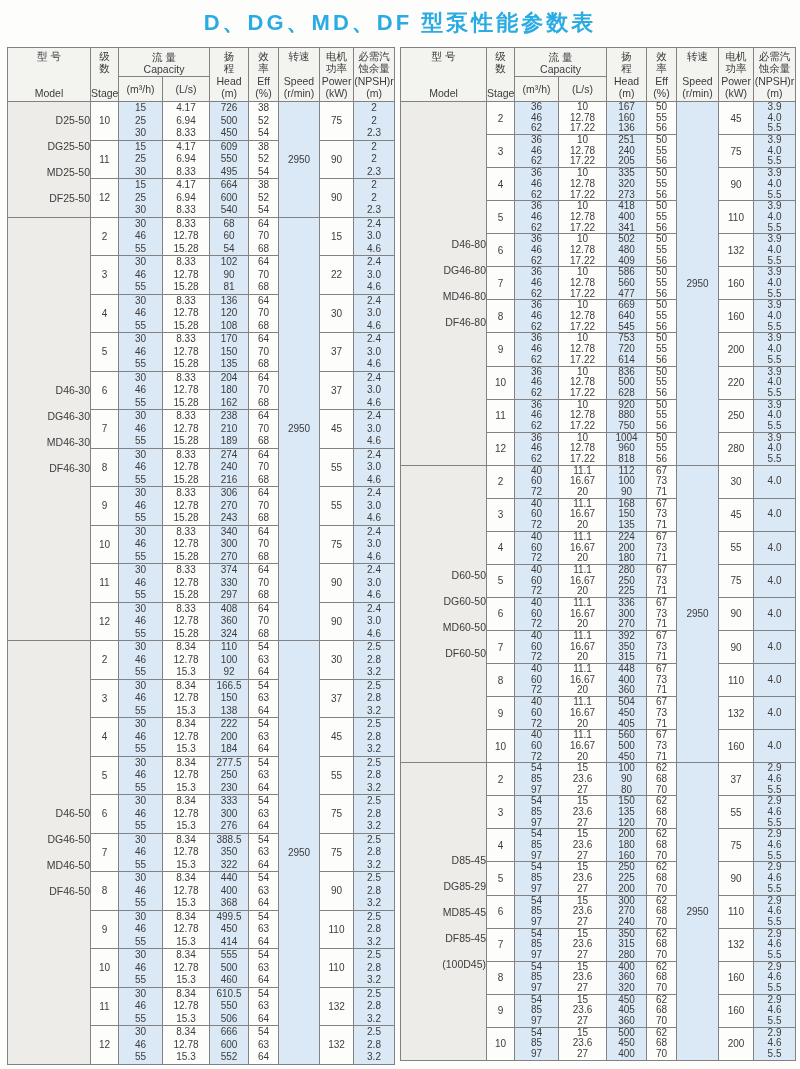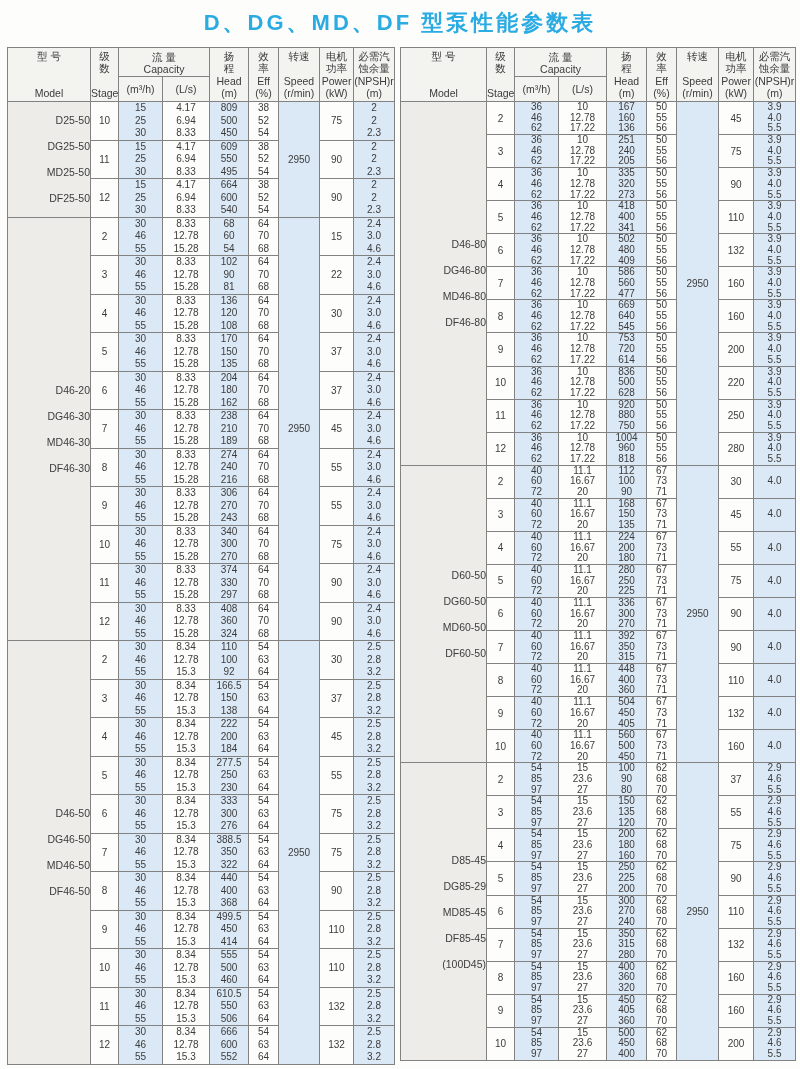--- a/index.html
+++ b/index.html
@@ -148,21 +148,21 @@
               <div class="vline">15</div>
               <div class="vline">25</div>
               <div class="vline">30</div>
             </td>
             <td>
               <div class="vline">4.17</div>
               <div class="vline">6.94</div>
               <div class="vline">8.33</div>
             </td>
             <td class="c-blue">
-              <div class="vline">809</div>
+              <div class="vline">726</div>
               <div class="vline">500</div>
               <div class="vline">450</div>
             </td>
             <td>
               <div class="vline">38</div>
               <div class="vline">52</div>
               <div class="vline">54</div>
             </td>
             <td rowspan="3" class="c-blue single">2950</td>
             <td class="single">75</td>
@@ -226,21 +226,21 @@
             <td class="single">90</td>
             <td class="c-blue">
               <div class="vline">2</div>
               <div class="vline">2</div>
               <div class="vline">2.3</div>
             </td>
           </tr>
           <tr>
             <td rowspan="11" class="model-cell">
               <div class="model-wrap">
-                <div>D46-20</div>
+                <div>D46-30</div>
                 <div>DG46-30</div>
                 <div>MD46-30</div>
                 <div>DF46-30</div>
               </div>
             </td>
             <td class="single">2</td>
             <td class="c-blue">
               <div class="vline">30</div>
               <div class="vline">46</div>
               <div class="vline">55</div>

